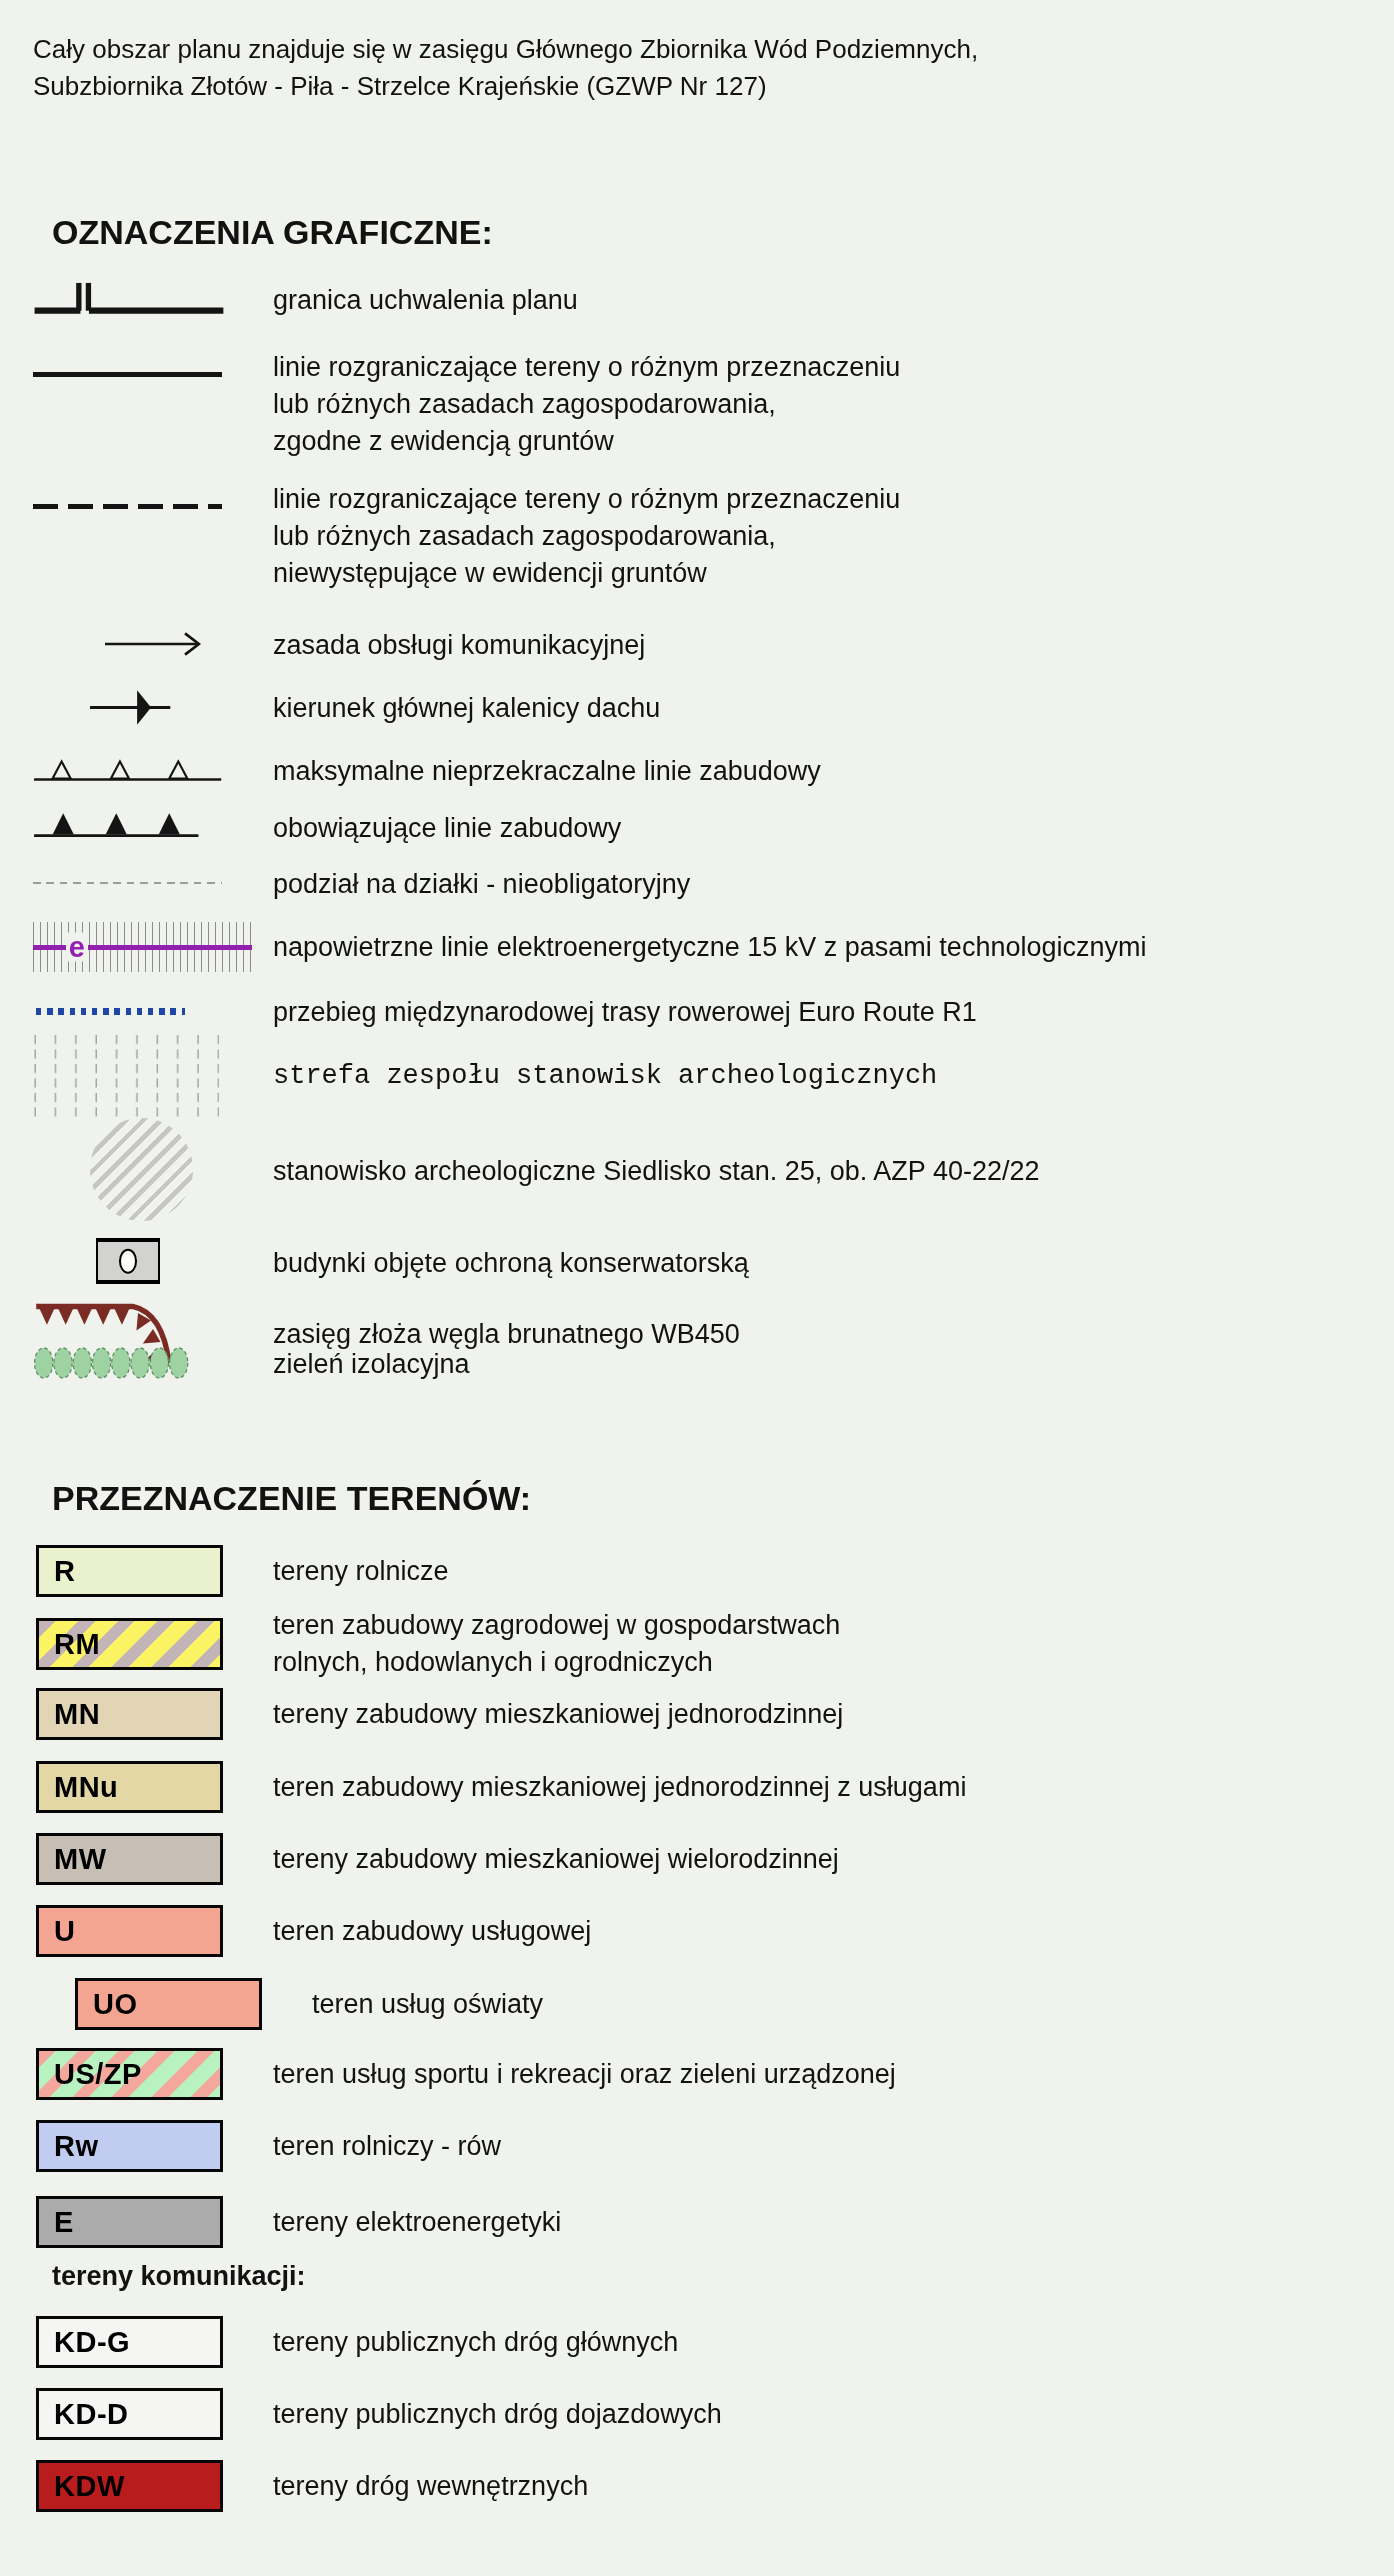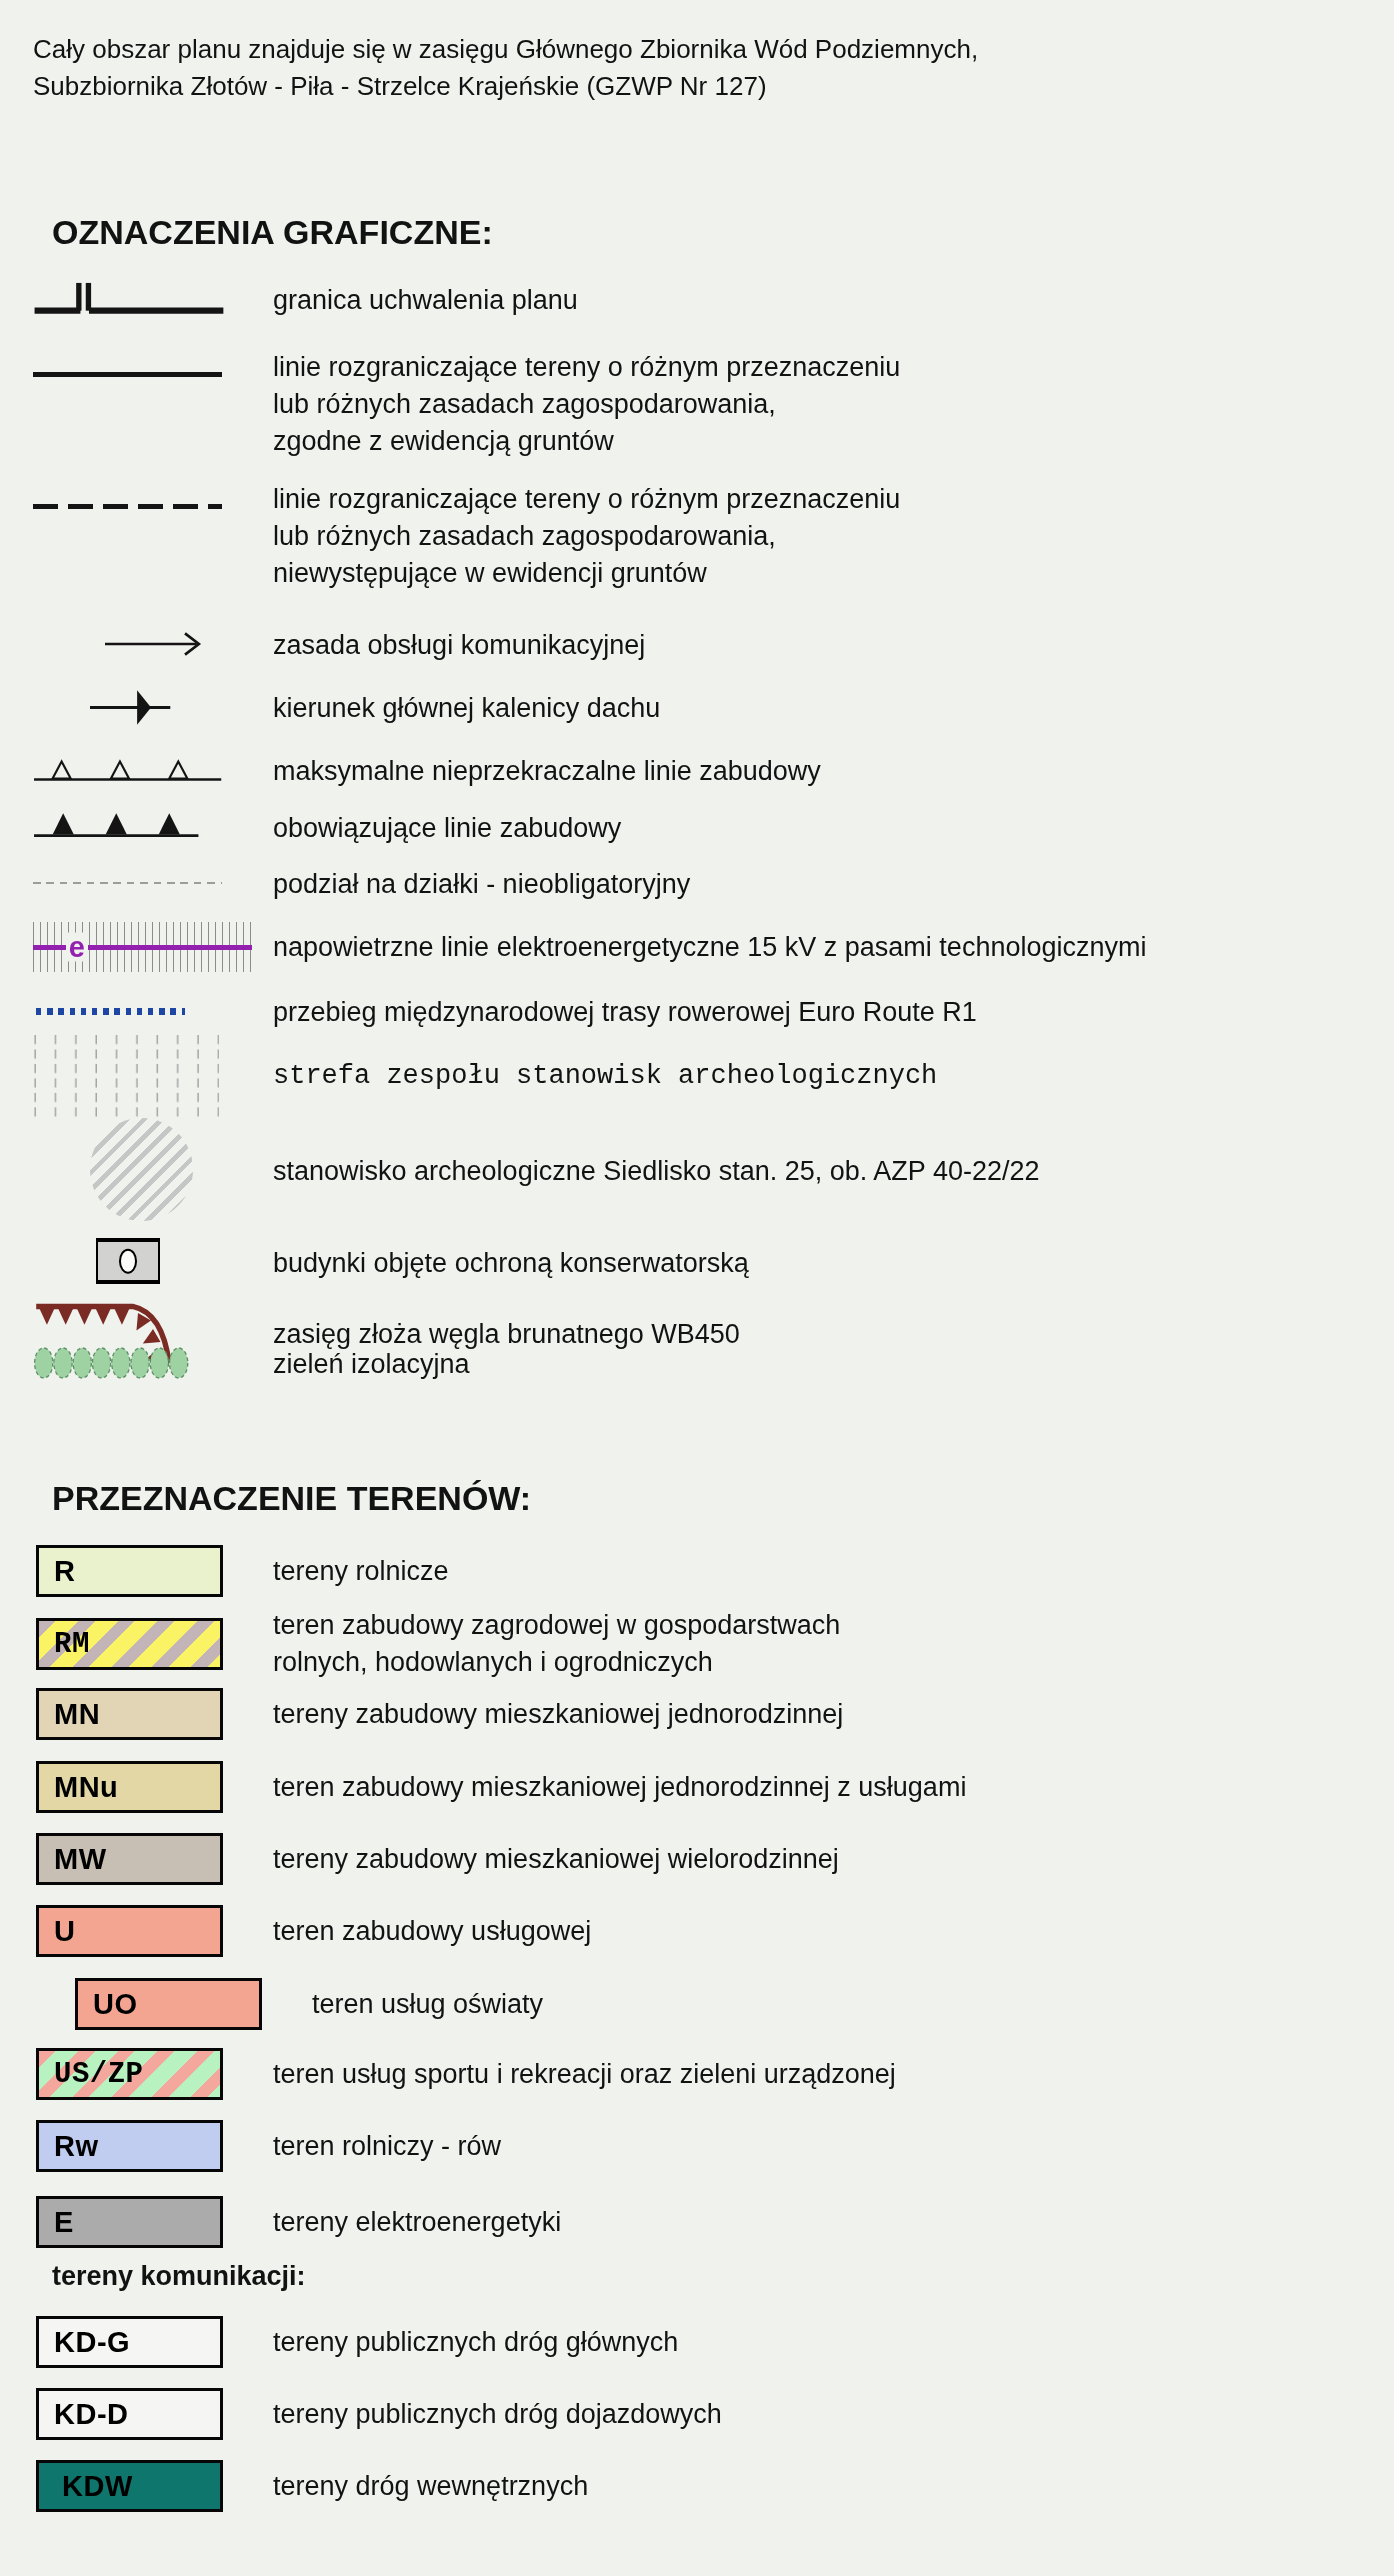--- a/index.html
+++ b/index.html
@@ -53,21 +53,21 @@
   .bldg-ellipse{position:absolute;left:50%;top:50%;transform:translate(-50%,-50%);
     width:18px;height:24.6px;box-sizing:border-box;background:#FBFBF9;
     border:2.1px solid #000;border-radius:50%;}
   
   .lrow{position:absolute;left:36px;width:1333px;height:52px;}
   .lrow .box{
     position:absolute;left:0;top:0;width:187px;height:52px;box-sizing:border-box;
     border:3.7px solid #060606;display:flex;align-items:center;
   }
   .lrow .box .code{font-size:29px;font-weight:bold;color:#000;padding-left:15px;letter-spacing:0.5px;}
-  .box.striped{background:repeating-linear-gradient(135deg,var(--stripe) 0 11.8px,var(--base) 11.8px 28px);font-family:Liberation Mono, monospace;}
+  .box.striped{background:repeating-linear-gradient(135deg,var(--stripe) 0 11.8px,var(--base) 11.8px 28px);}
   .lrow .lbl{
     position:absolute;left:237px;top:50%;transform:translateY(-50%);
     font-size:27px;line-height:37px;white-space:pre-line;
   }
 </style>
 </head>
 <body style="--purple: #9320AE; --dot: #1D46A5; --maroon: #7A2B24; --zfill: #9ED2A2; --zstroke: #5F8F66;">
 
 <div class="top-note">Cały obszar planu znajduje się w zasięgu Głównego Zbiornika Wód Podziemnych,
 Subzbiornika Złotów - Piła - Strzelce Krajeńskie (GZWP Nr 127)</div>
@@ -319,18 +319,18 @@
 </div>
 
 <div class="lrow" style="top:2388px;">
   <div class="box" style="background-color: rgb(245, 246, 243);">
     <span class="code">KD-D</span>
   </div>
   <div class="lbl">tereny publicznych dróg dojazdowych</div>
 </div>
 
 <div class="lrow" style="top:2460px;">
-  <div class="box" style="background-color: #0f766e; padding-left: 8px;">
+  <div class="box" style="background-color: #b91c1c;">
     <span class="code">KDW</span>
   </div>
   <div class="lbl">tereny dróg wewnętrznych</div>
 </div>
 
 
 </body></html>

